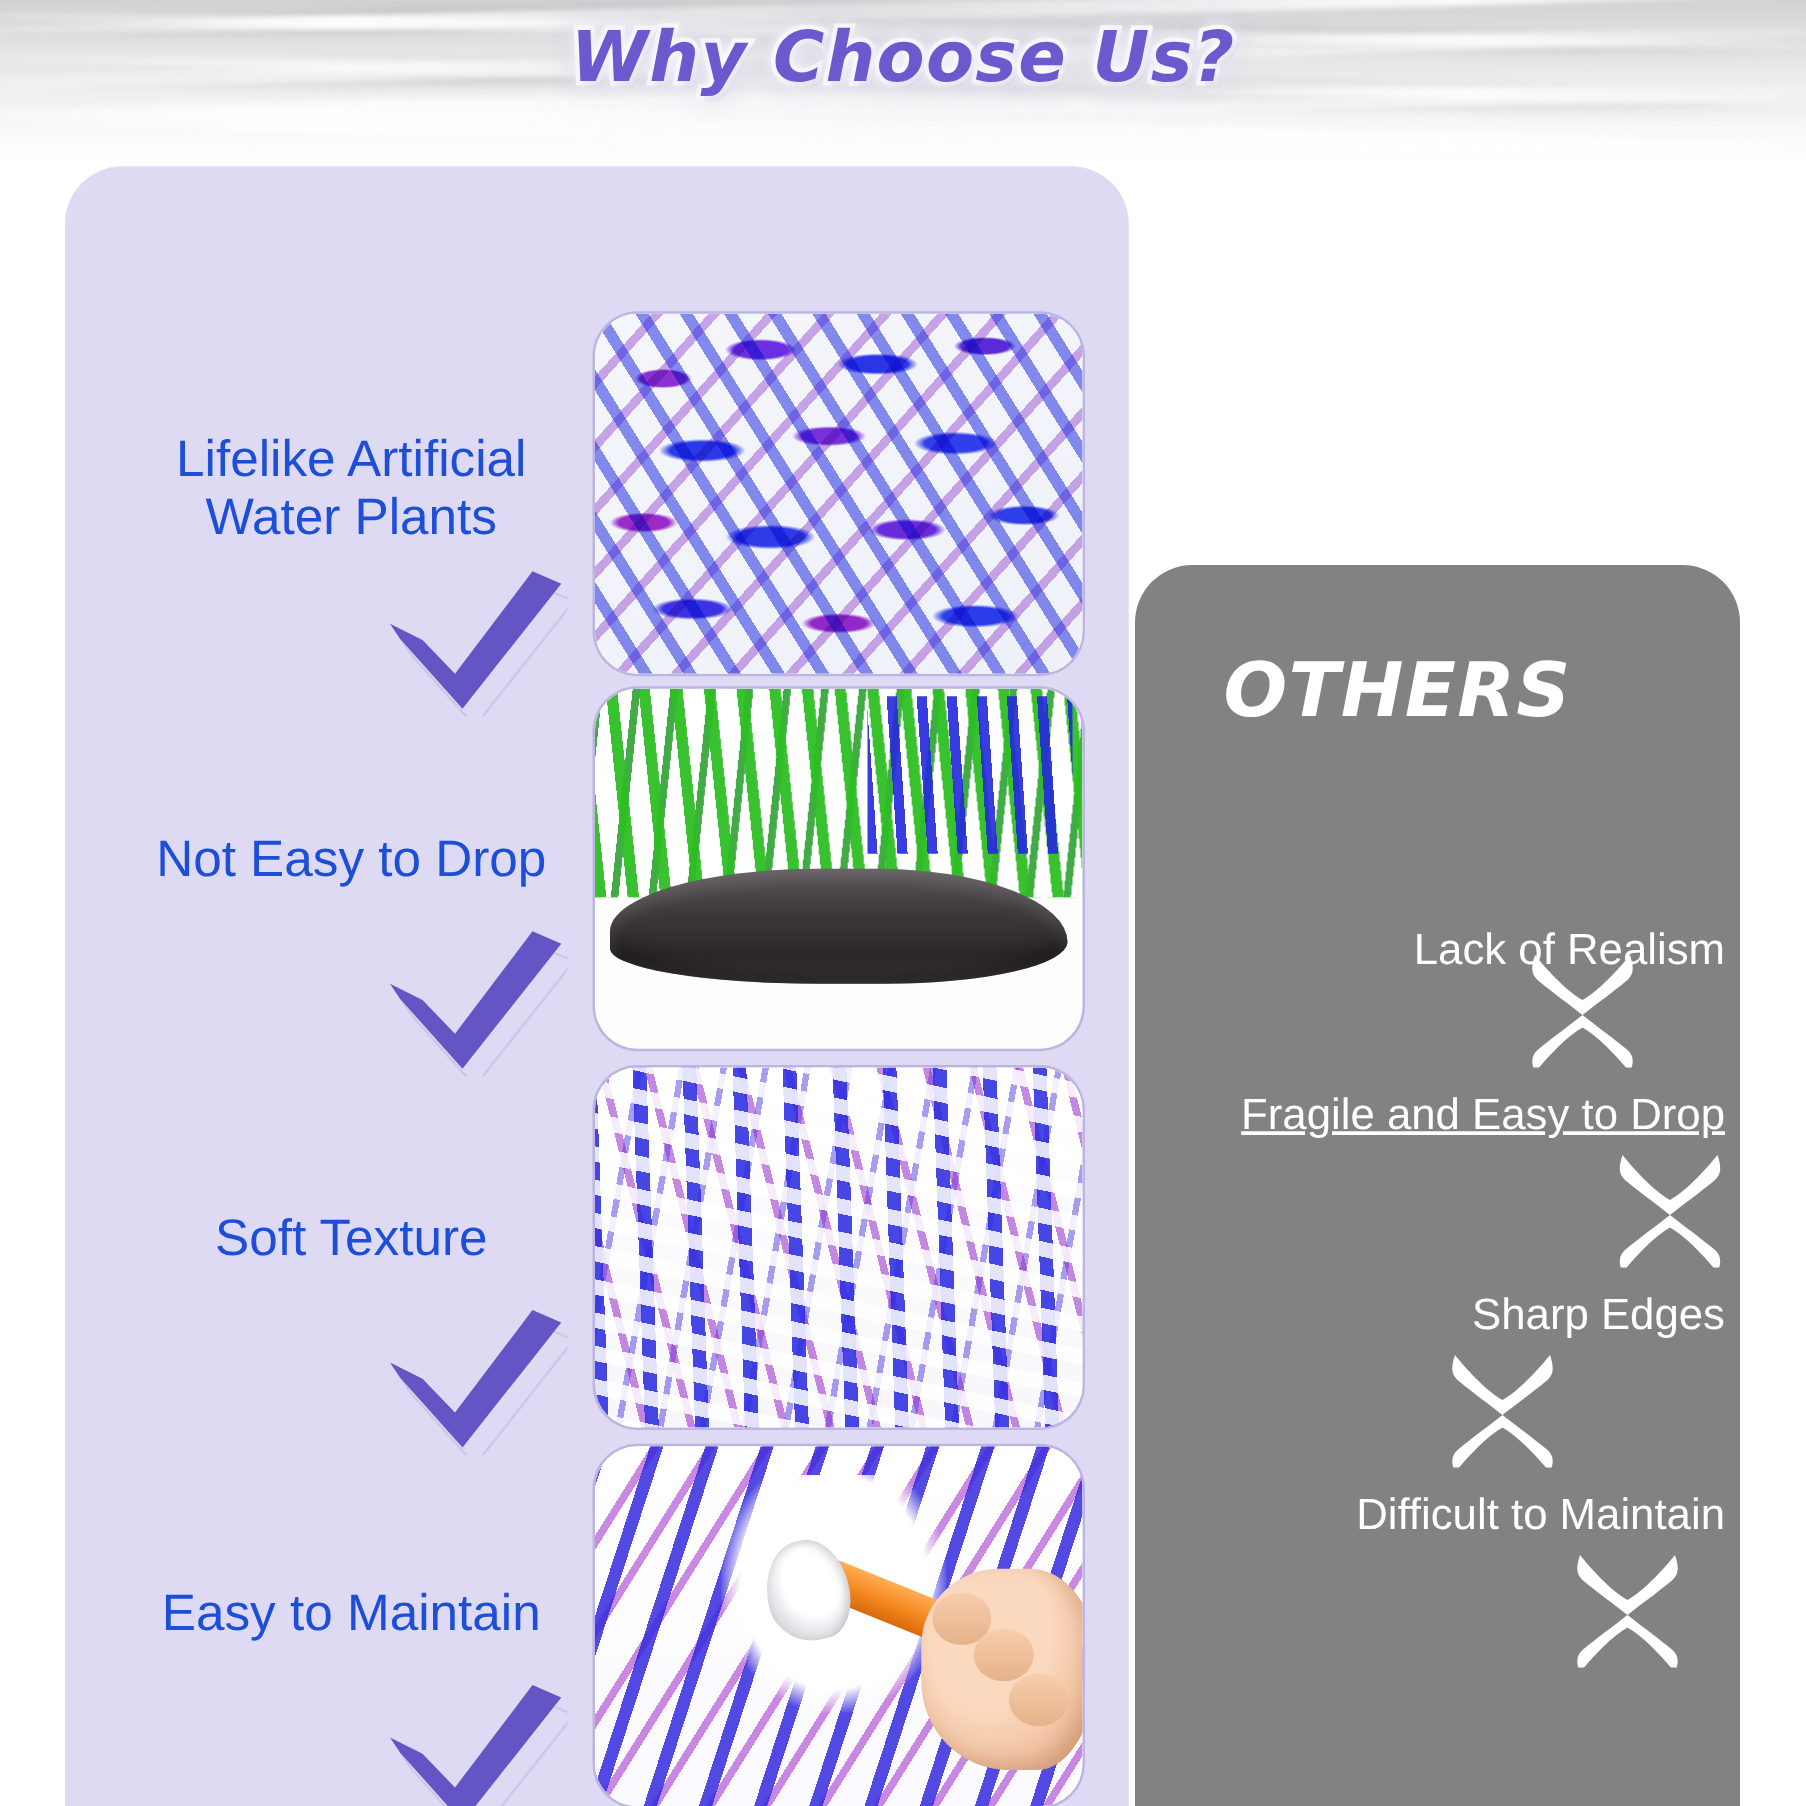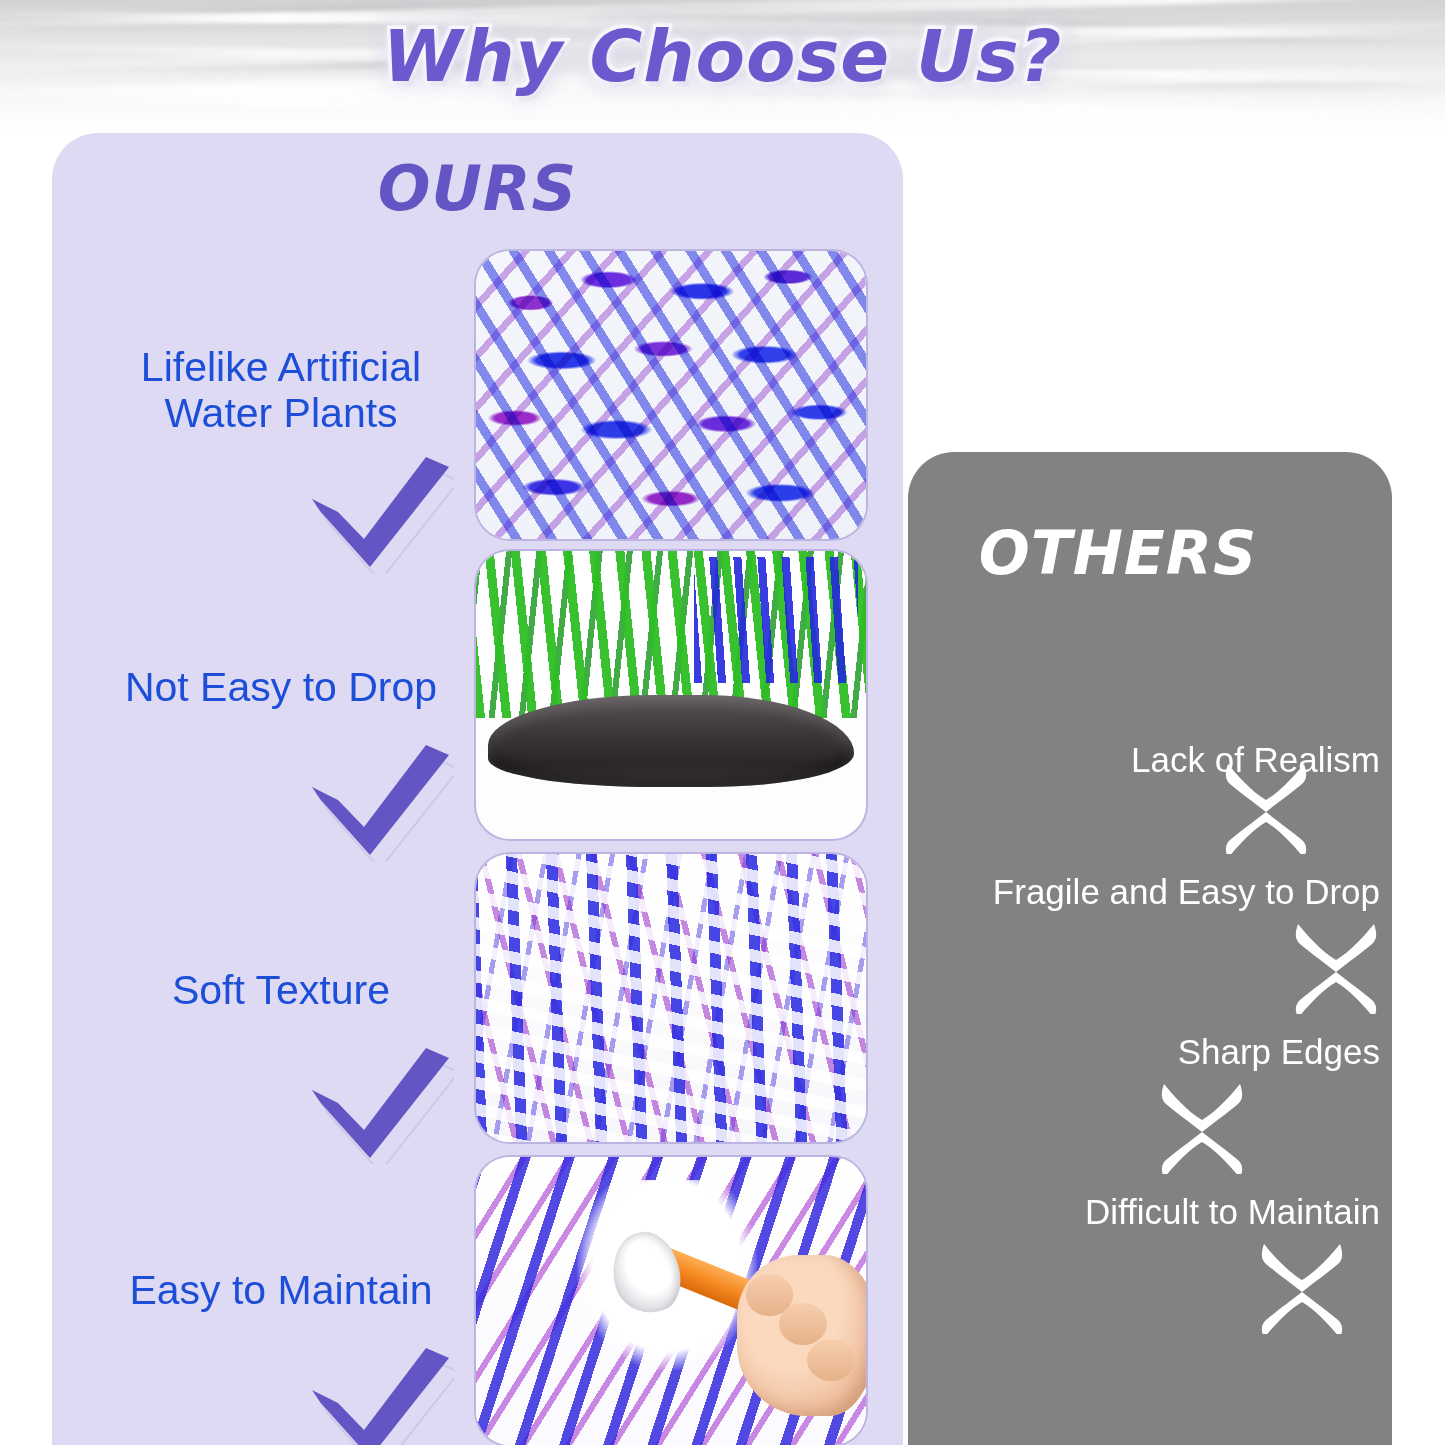--- a/index.html
+++ b/index.html
@@ -56,21 +56,21 @@
   .shade.d3 { left: 2%;  top: 52px; width: 58%; height: 13px; transform: rotate(-1deg); }
   .shade.d4 { left: 40%; top: 68px; width: 64%; height: 15px; transform: rotate(1.5deg); }
 
   
   .title {
     position: absolute;
     left: 0; top: 14px;
     width: 1445px;
     text-align: center;
     font-family: "DejaVu Sans", sans-serif;
-    font-size: 72px;
+    font-size: 56px;
     font-weight: bold;
     font-style: italic;
     letter-spacing: 1px;
     color: #6B5ACD;
     -webkit-text-stroke: 7px #ffffff;
     paint-order: stroke fill;
     text-shadow:
       0 0 10px #ffffff,
       0 0 16px #ffffff,
       0 0 22px rgba(180,175,225,.85),
@@ -288,21 +288,20 @@
     <div class="silk s2"></div>
     <div class="silk s3"></div>
     <div class="silk s4"></div>
     <div class="silk s5"></div>
     <div class="silk s6"></div>
   </div>
 
   <div class="title">Why Choose Us?</div>
 
   <div class="panel-ours"></div>
-  <div class="ours-heading">OURS</div>
 
   <div class="panel-others"></div>
   <div class="others-heading">OTHERS</div>
 
   <div class="ours-row" style="left:66px; top:345px;">
     <div class="ours-label" style="top:0;">Lifelike Artificial
 Water Plants</div>
     <div class="check-wrap" style="left:238px; top:110px;">
       <svg viewBox="0 0 150 118">
         <path d="M16 56 L8 44 L34 57 L60 84 L122 2 L145 12 L66 112 Z" fill="none" stroke="#cdc8e8" stroke-width="2" transform="translate(10,14)"></path>
@@ -373,21 +372,21 @@
   <div class="other-row" style="left:940px; top:712px; width:440px;">
     <div class="other-label" style="top:0;margin-top:28px;">Lack of Realism</div>
     <div class="x-wrap" style="left:278px; top:46px;">
       <svg viewBox="0 0 96 96">
         <path d="M10 6 C18 16 34 34 48 42 C62 34 78 16 86 6 C90 18 88 22 84 26 C72 36 58 46 48 54 C58 62 72 72 84 82 C88 86 90 90 86 100 C78 90 62 72 48 64 C34 72 18 90 10 100 C6 90 8 86 12 82 C24 72 38 62 48 54 C38 46 24 36 12 26 C8 22 6 18 10 6 Z" fill="#ffffff"></path>
       </svg>
     </div>
   </div>
 
   <div class="other-row" style="left:940px; top:872px; width:440px;">
-    <div class="other-label" style="top:0;">Fragile and Easy to Drop</div>
+    <div class="other-label" style="top:0;text-decoration:underline;">Fragile and Easy to Drop</div>
     <div class="x-wrap" style="left:348px; top:46px;">
       <svg viewBox="0 0 96 96">
         <path d="M10 6 C18 16 34 34 48 42 C62 34 78 16 86 6 C90 18 88 22 84 26 C72 36 58 46 48 54 C58 62 72 72 84 82 C88 86 90 90 86 100 C78 90 62 72 48 64 C34 72 18 90 10 100 C6 90 8 86 12 82 C24 72 38 62 48 54 C38 46 24 36 12 26 C8 22 6 18 10 6 Z" fill="#ffffff"></path>
       </svg>
     </div>
   </div>
 
   <div class="other-row" style="left:940px; top:1032px; width:440px;">
     <div class="other-label" style="top:0;">Sharp Edges</div>
     <div class="x-wrap" style="left:214px; top:46px;">

